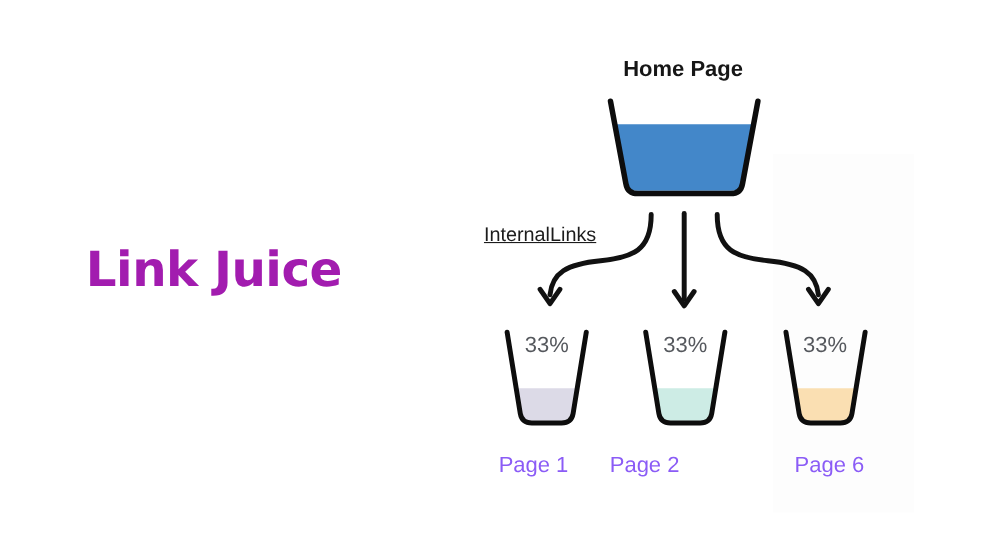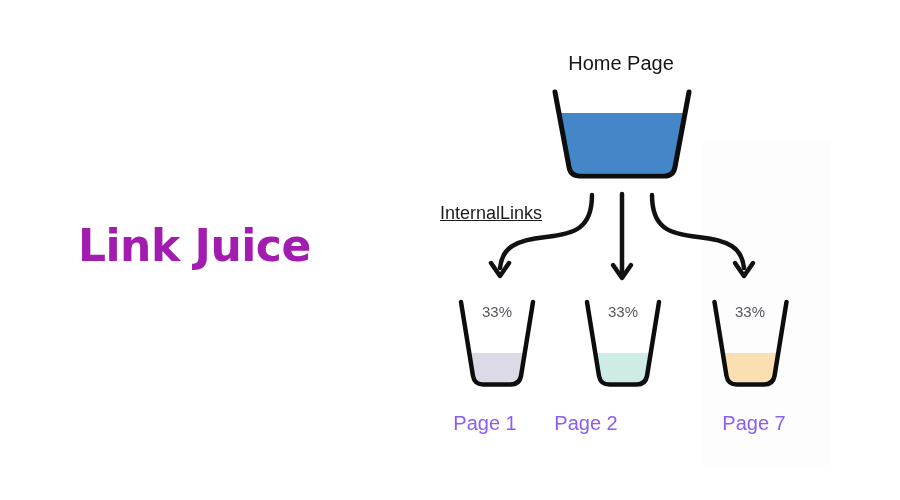--- a/index.html
+++ b/index.html
@@ -16,23 +16,23 @@
     background: #fdfdfd;
   }
   .page-title {
     position: absolute; left: 78px; top: 220px; width: 280px;
     font-family: "DejaVu Sans", "Liberation Sans", sans-serif;
     font-size: 44px; font-weight: 800; letter-spacing: -0.5px;
     color: #a21caf; margin: 0;
   }
   .diagram-svg { position: absolute; left: 0; top: 0; width: 900px; height: 500px; }
   .lbl { position: absolute; text-align: center; color: #161616; }
-  .home-label   { left: 541px; top: 52px;  width: 160px; font-size: 20px; }
+  .home-label   { left: 541px; top: 52px;  width: 160px; font-size: 20px; font-weight: bold; }
   .links-label  { left: 411px; top: 203px; width: 160px; font-size: 18px; color: #1c1c1c; text-decoration: underline; }
-  .share-label  { top: 303px; width: 80px; font-size: 15px; color: #55585d; }
+  .share-label  { top: 303px; width: 80px; font-size: 20px; color: #55585d; }
   .share-1 { left: 457px; }
   .share-2 { left: 583px; }
   .share-3 { left: 710px; }
   .page-label   { top: 412px; width: 110px; font-size: 20px; color: #8b5cf6; }
   .pg-1 { left: 430px; }
   .pg-2 { left: 531px; }
   .pg-3 { left: 699px; }
 </style>
 </head>
 <body>
@@ -78,15 +78,15 @@
   <div class="lbl home-label">Home Page</div>
 
   <div class="lbl links-label">InternalLinks</div>
 
   <div class="lbl share-label share-1">33%</div>
   <div class="lbl share-label share-2">33%</div>
   <div class="lbl share-label share-3">33%</div>
 
   <div class="lbl page-label pg-1">Page 1</div>
   <div class="lbl page-label pg-2">Page 2</div>
-  <div class="lbl page-label pg-3">Page 7</div>
+  <div class="lbl page-label pg-3">Page 6</div>
 
 </div>
 
 </body></html>

